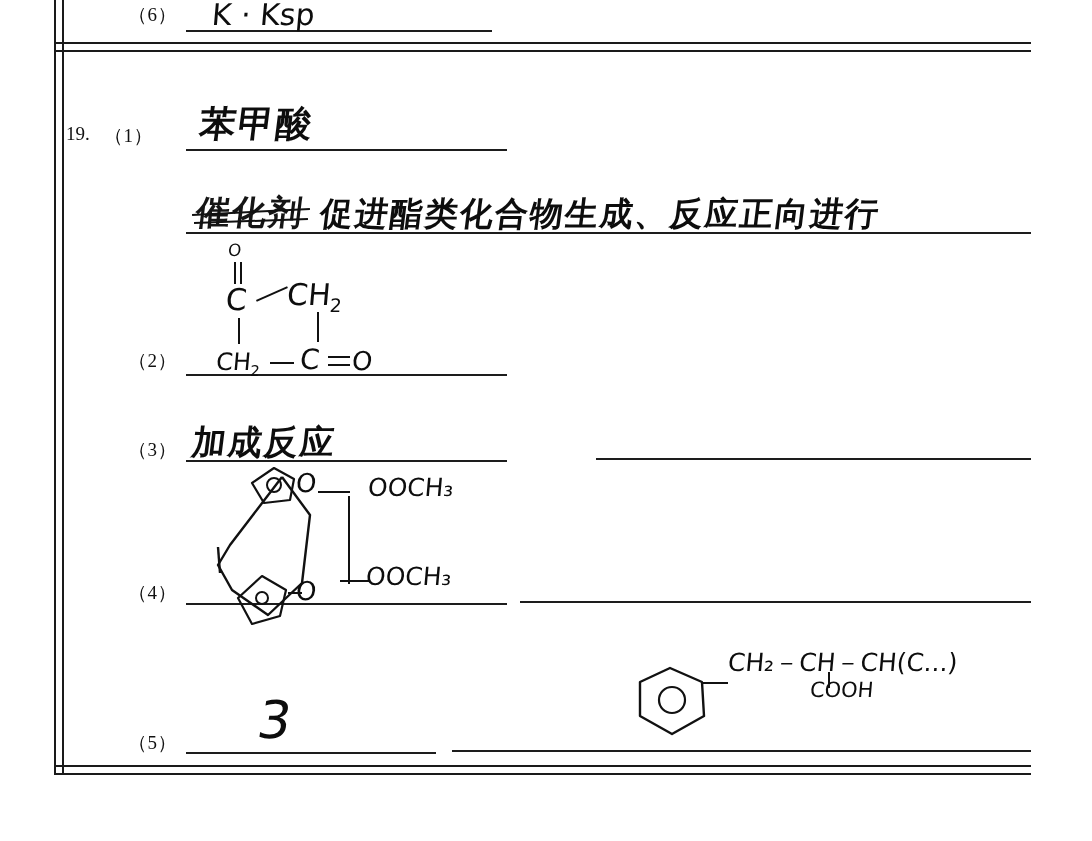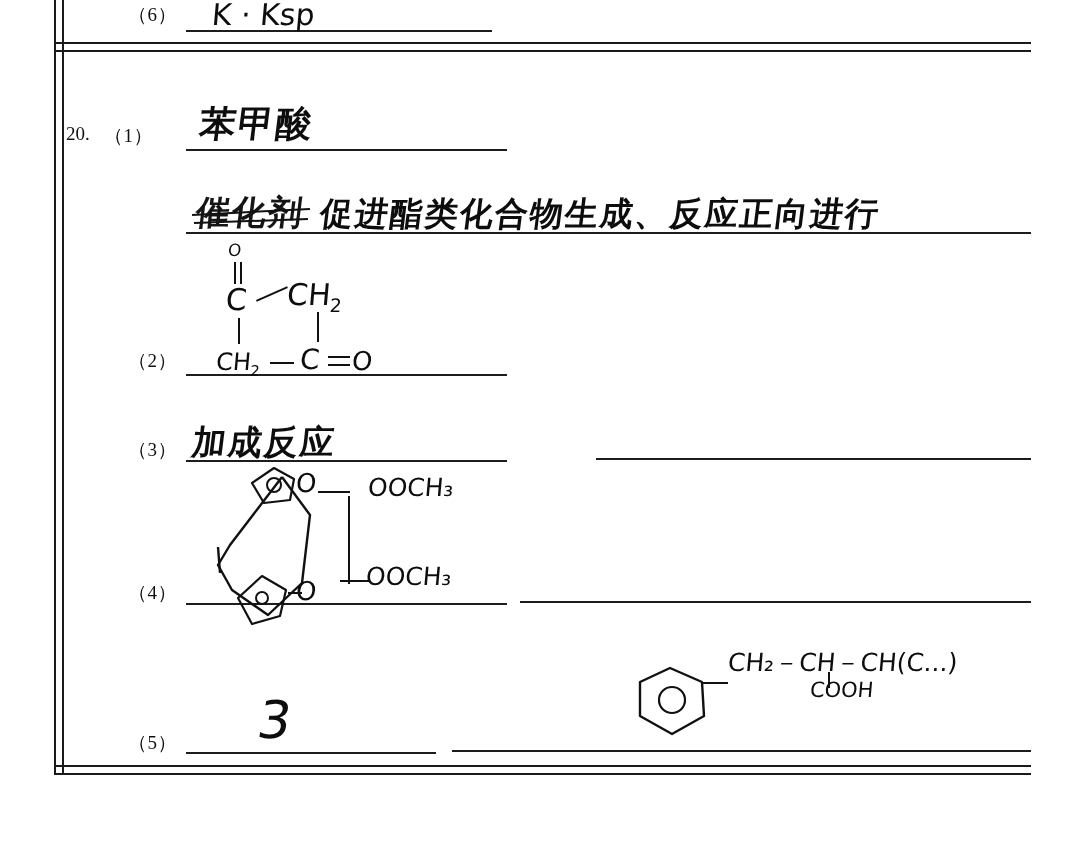--- a/index.html
+++ b/index.html
@@ -103,21 +103,21 @@
   <div class="frame-line hrule" style="left:54px; top:50px; width:977px;"></div>
   <div class="frame-line hrule" style="left:54px; top:765px; width:977px;"></div>
   <div class="frame-line hrule" style="left:54px; top:773px; width:977px;"></div>
 
   <div class="qlabel" style="left:128px; top:2px;">（6）</div>
   <div class="answer-rule" style="left:186px; top:30px; width:306px;"></div>
   <div class="hand hand-en" style="left:212px; top:-3px; font-size:30px;">
     <span>K · Ksp</span>
   </div>
 
-  <div class="qnum" style="left:66px; top:123px;">20.</div>
+  <div class="qnum" style="left:66px; top:123px;">19.</div>
   <div class="qlabel" style="left:104px; top:123px;">（1）</div>
   <div class="answer-rule" style="left:186px; top:149px; width:321px;"></div>
   <div class="hand hand-cn" style="left:200px; top:100px; font-size:36px;">苯甲酸</div>
 
   <div class="answer-rule" style="left:186px; top:232px; width:845px;"></div>
   <div class="hand hand-cn" style="left:196px; top:190px; font-size:34px; color:#151515;">催化剂</div>
   <div class="strike" style="left:192px; top:211px; width:118px; transform:rotate(-3deg);"></div>
   <div class="strike" style="left:194px; top:220px; width:114px; transform:rotate(-2deg);"></div>
   <div class="hand hand-cn" style="left:320px; top:192px; font-size:33px;">促进酯类化合物生成、反应正向进行</div>
 

